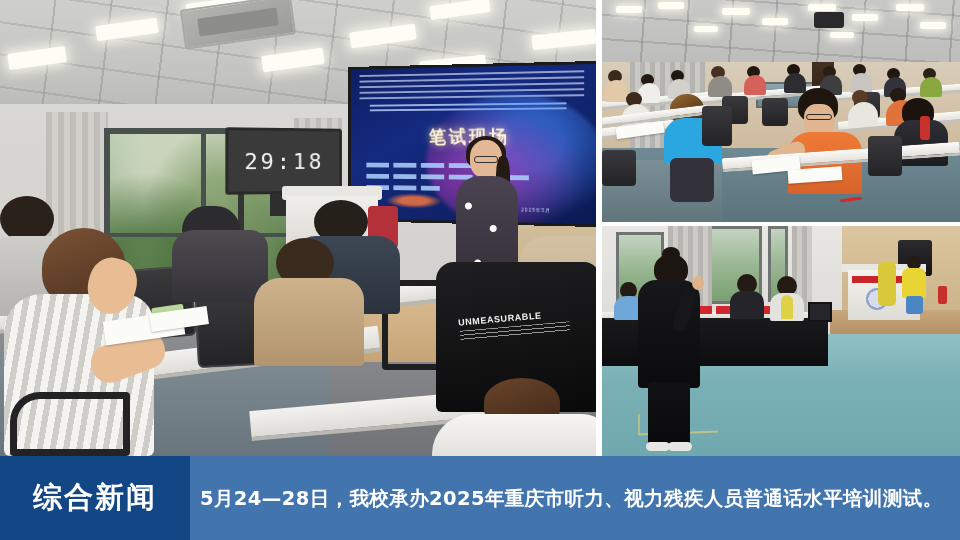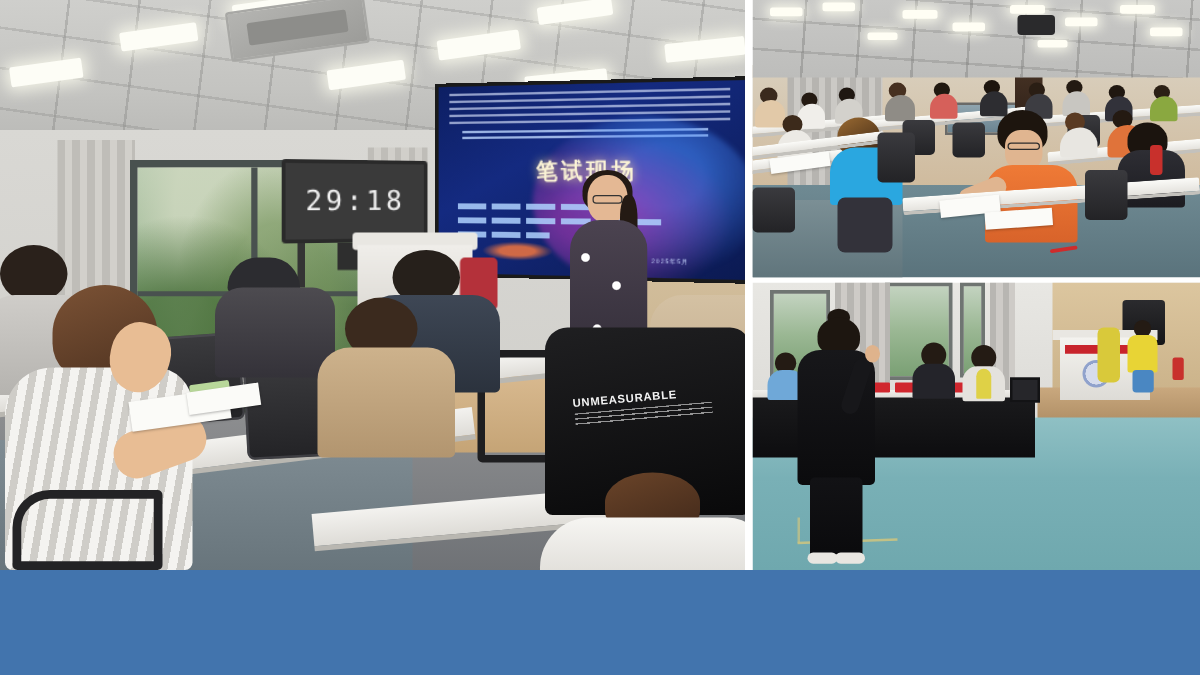--- a/index.html
+++ b/index.html
@@ -643,15 +643,21 @@
         <div class="sp-hand"></div>
         <div class="sp-legs"></div>
         <div class="sp-shoe" style="left:8px;"></div>
         <div class="sp-shoe" style="left:30px;"></div>
       </div>
     </div>
   </div>
 
   <div class="banner">
     <div class="banner-strip"></div>
+    <div class="banner-tag">
+      <span>综合新闻</span>
+    </div>
+    <div class="banner-text">
+      <span>5月24—28日，我校承办2025年重庆市听力、视力残疾人员普通话水平培训测试。</span>
+    </div>
   </div>
 
 </div>
 
 </body></html>

